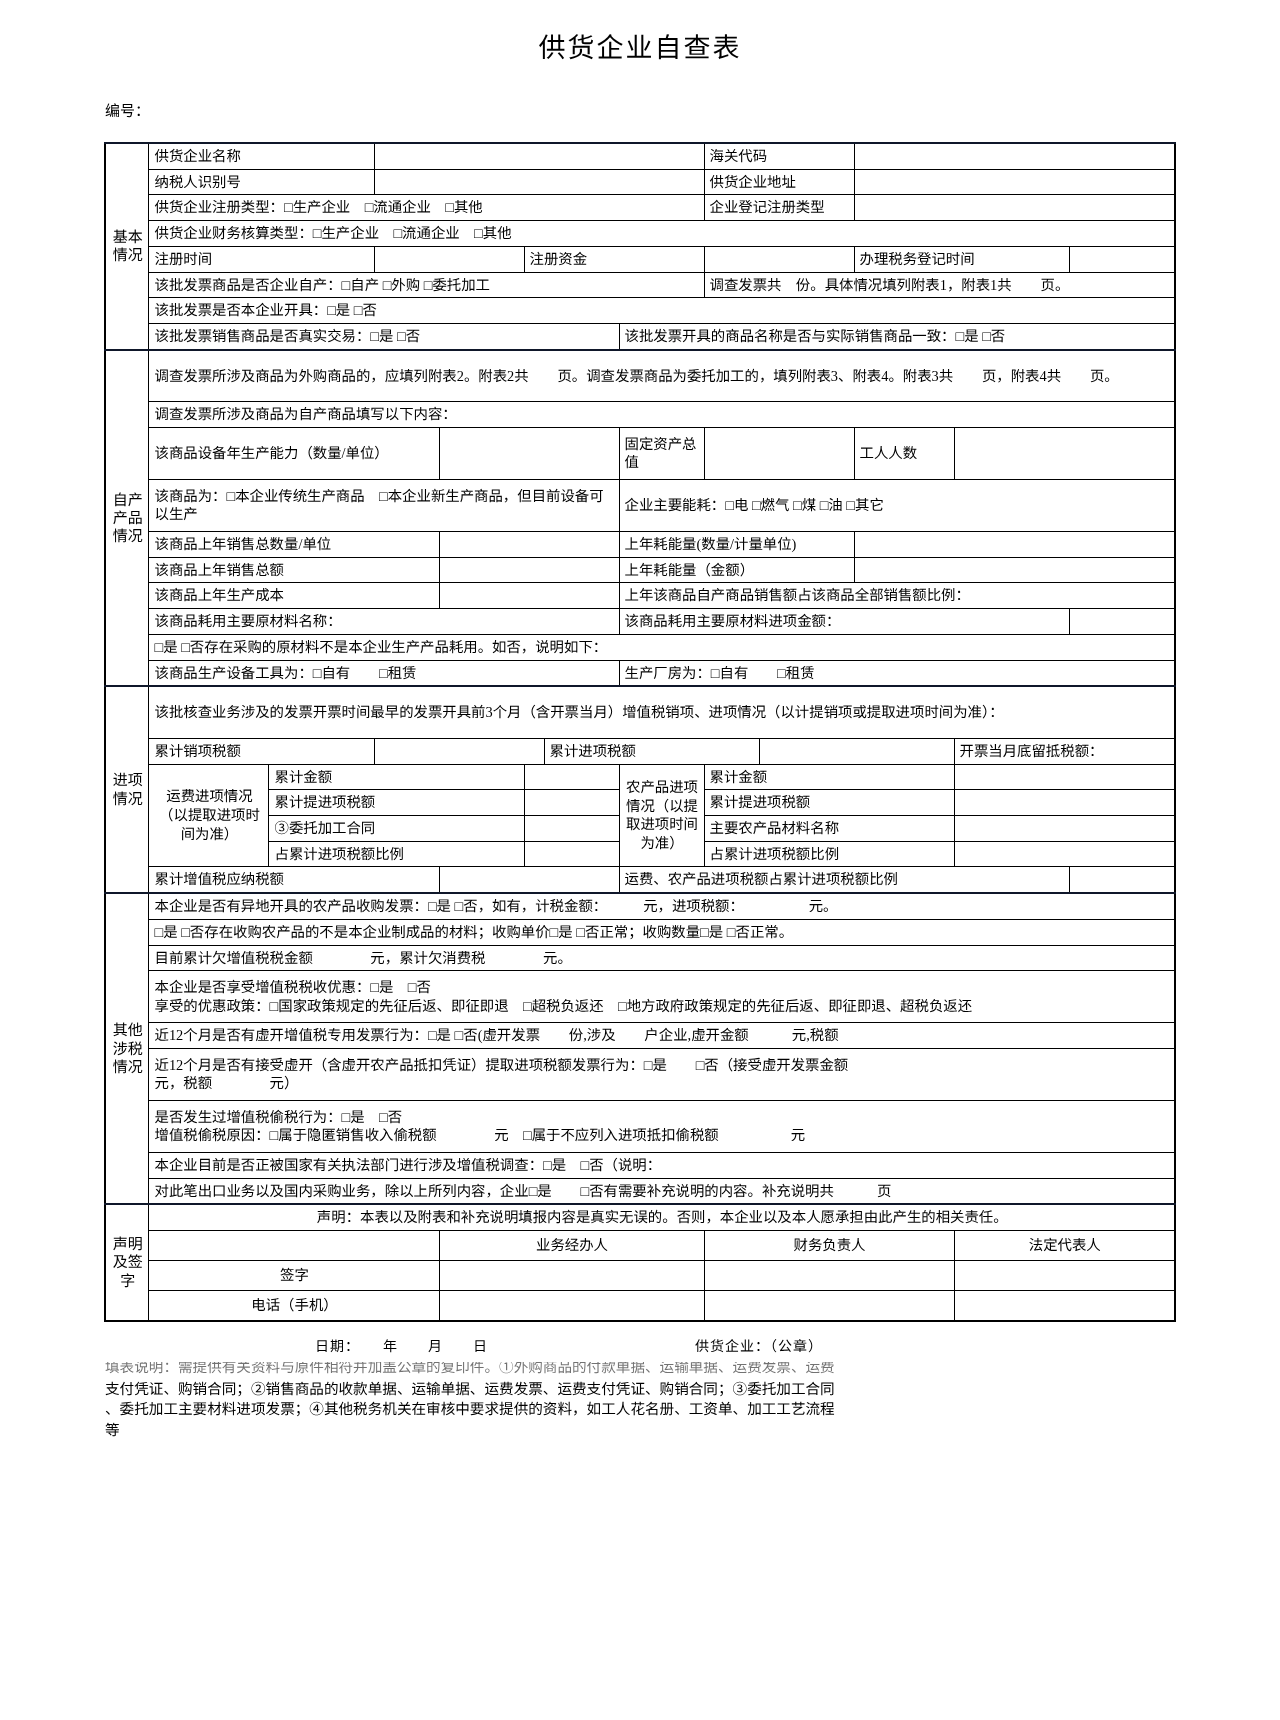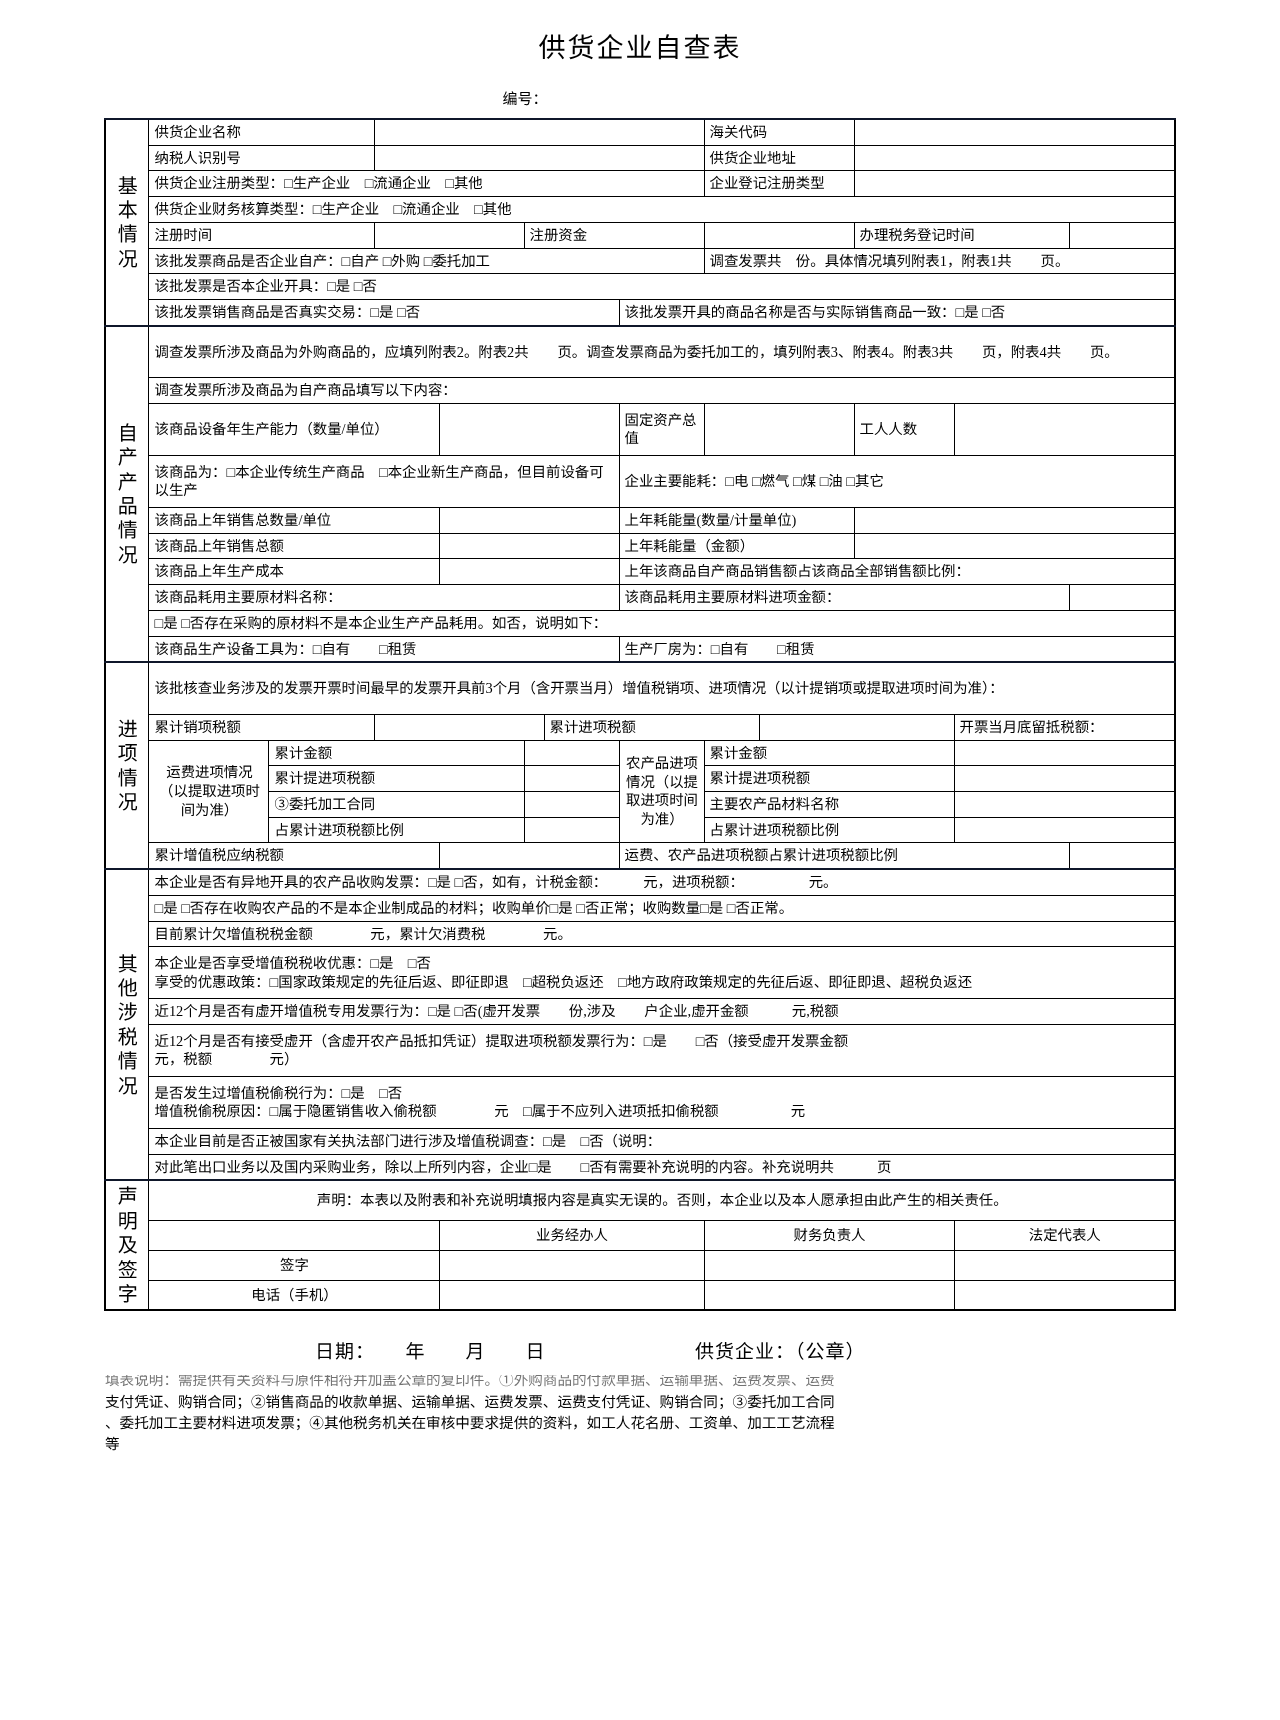--- a/index.html
+++ b/index.html
@@ -27,22 +27,22 @@
     text-align: center;
     font-size: 27px;
     font-weight: normal;
     letter-spacing: 2px;
     padding-top: 26px;
     padding-bottom: 4px;
     font-family: "Liberation Serif", "DejaVu Serif", serif;
   }
   .serial-row {
     width: 1070px;
-    margin: 4px auto;
-    text-align: center;
+    margin: 16px auto;
+    text-align: left;
     font-size: 15px;
     padding-right: 230px;
     padding-top: 14px;
     padding-bottom: 6px;
   }
   table.form {
     width: 1070px;
     margin: 0 auto;
     border-collapse: collapse;
     table-layout: fixed;
@@ -55,36 +55,36 @@
     vertical-align: middle;
     word-break: break-all;
   }
   
   table.form {
     border: 2px solid #000;
   }
   td.sect {
     text-align: center;
     vertical-align: middle;
-    font-size: 20px;
+    font-size: 15px;
     line-height: 1.22;
     padding: 2px 1px;
     border-right: 2px solid #000;
     border-top: 2px solid #000;
     border-bottom: 2px solid #000;
     width: 44px;
   }
   tr.sect-start > td { border-top: 2px solid #0f172a; }
   .nowrap { white-space: nowrap; }
   .ctr { text-align: center; }
   .h2 { height: 52px; }
   .footer-date {
     width: 1070px;
-    margin: 16px auto;
-    font-size: 19px;
+    margin: 4px auto;
+    font-size: 14px;
     padding-top: 9px;
     position: relative;
     height: 26px;
   }
   .footer-date .d1 { position: absolute; left: 210px; top: 9px; letter-spacing: 1px;}
   .footer-date .d2 { position: absolute; left: 590px; top: 9px; letter-spacing: 1px;}
   .notes {
     width: 1070px;
     margin: 0 auto;
     font-size: 14.6px;

